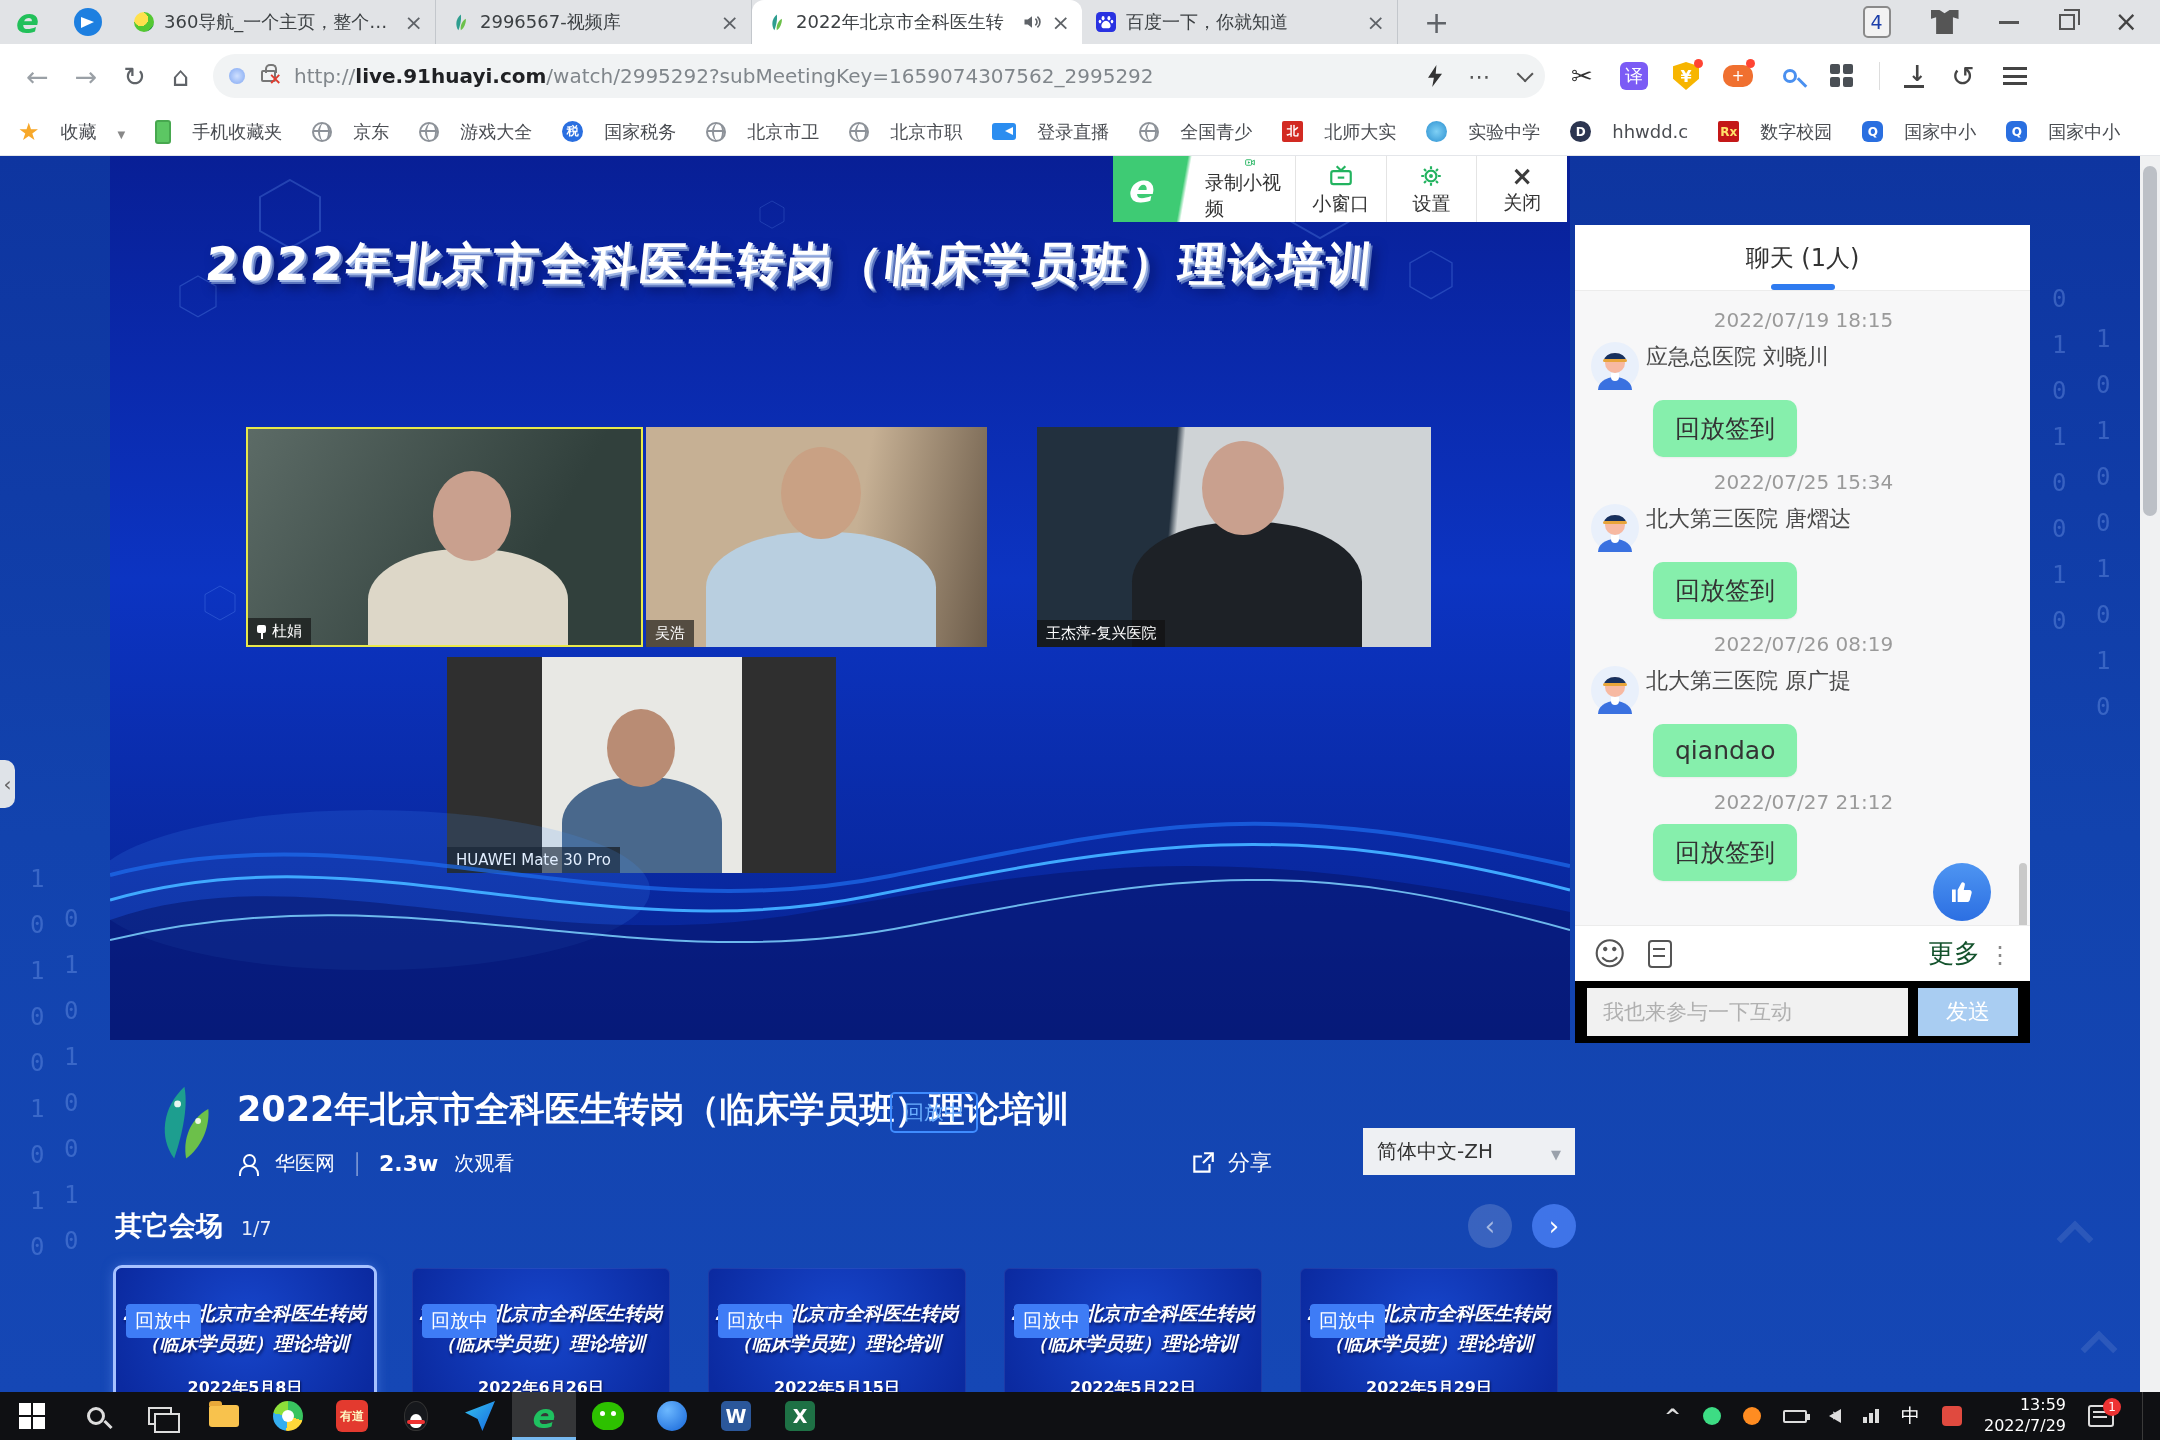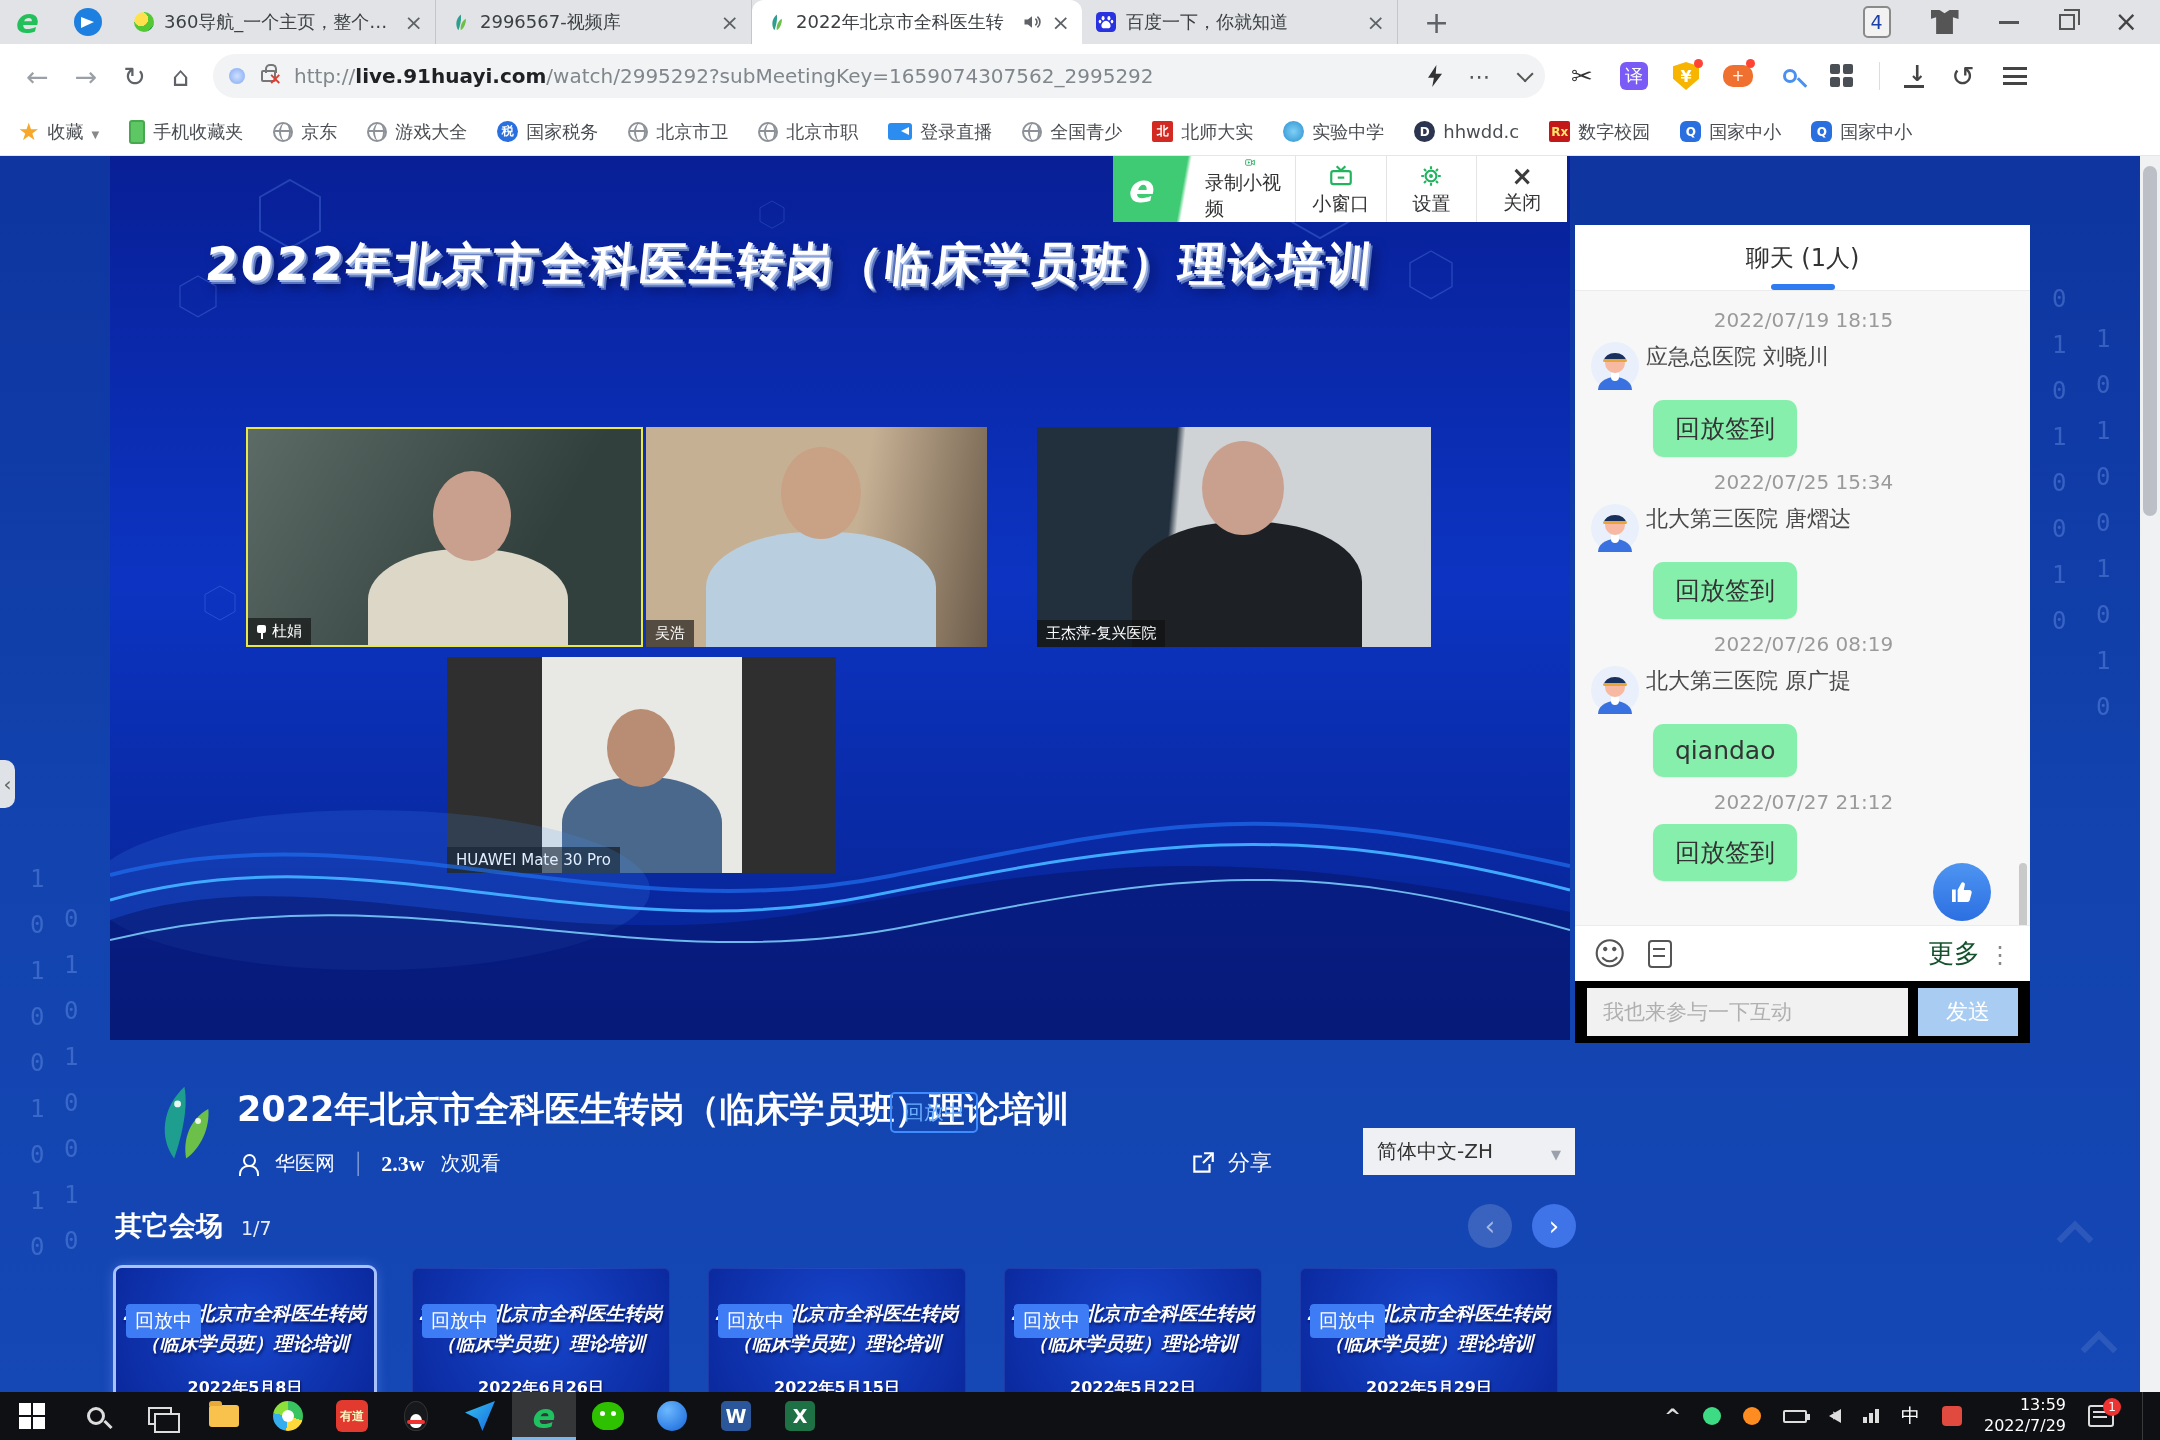--- a/index.html
+++ b/index.html
@@ -56,21 +56,21 @@
   .vsep { width:1px; height:28px; background:#ddd; }
   .dl { position:relative; width:24px; height:24px; }
   .dl::before { content:"↓"; position:absolute; left:6px; top:-3px; font-size:22px; font-weight:bold; color:#444; }
   .dl::after { content:""; position:absolute; left:2px; bottom:0; width:20px; height:3px; background:#444; }
   .undo::before { content:"↺"; font-size:28px; color:#444; }
   .hamb { width:24px; height:18px; border-top:3px solid #444; border-bottom:3px solid #444; position:relative; }
   .hamb::before { content:""; position:absolute; left:0; top:4.5px; width:100%; height:3px; background:#444; }
 
   
   .bookbar { position:absolute; left:0; top:108px; width:2160px; height:48px; background:#fff; display:flex; align-items:center; gap:30px; padding-left:18px; border-bottom:1px solid #e4e6ea; overflow:hidden; }
-  .bm { display:flex; align-items:center; gap:8px; font-size:18px; color:#4a4d52; white-space:nowrap; }
+  .bm { display:flex; align-items:center; gap:21px; font-size:18px; color:#4a4d52; white-space:nowrap; }
   .bm-star::before { content:"★"; color:#f7a82a; font-size:24px; }
   .bm-caret::before { content:"▼"; color:#888; font-size:10px; }
   .i-globe { width:20px; height:20px; border:2px solid #8d9299; border-radius:50%; position:relative; flex:0 0 20px; }
   .i-globe::before { content:""; position:absolute; left:-1px; top:6px; width:18px; height:2px; background:#8d9299; }
   .i-globe::after { content:""; position:absolute; left:4px; top:-1px; width:8px; height:18px; border:2px solid #8d9299; border-radius:50%; border-top:none; border-bottom:none; }
   .i-phone { width:16px; height:24px; background:#5cc763; border-radius:3px; border:2px solid #47a84f; }
   .i-cam { width:24px; height:17px; background:#2b8df0; border-radius:3px; position:relative; }
   .i-cam::before { content:""; position:absolute; right:3px; top:4px; width:0; height:0; border-right:8px solid #fff; border-top:4px solid transparent; border-bottom:4px solid transparent; }
   .sqic { width:21px; height:21px; border-radius:4px; color:#fff; font-size:12px; font-weight:bold; display:flex; align-items:center; justify-content:center; flex:0 0 21px; }
   .ic-tax { background:#2a6fe0; border-radius:50%; }
@@ -134,21 +134,21 @@
   .sendbtn { width:100px; height:48px; background:#a9cdf2; color:#fff; font-size:22px; border:none; font-family:inherit; }
 
   
   .pg-scroll { position:absolute; right:0; top:0; width:20px; height:1236px; background:#f0f1f2; }
   .pg-thumb { position:absolute; left:3px; top:10px; width:14px; height:350px; background:#bcc0c6; border-radius:7px; }
 
   
   .vinfo-logo { position:absolute; left:140px; top:922px; width:82px; height:86px; }
   .vinfo-title { position:absolute; left:237px; top:930px; font-size:35px; font-weight:bold; color:#fff; }
   .vbadge { position:absolute; left:890px; top:936px; border:2px solid #3f8cff; color:#6cb0ff; border-radius:5px; font-size:20px; padding:5px 12px; }
-  .vmeta { position:absolute; left:237px; top:994px; display:flex; align-items:center; gap:16px; color:#fff; font-size:20px;font-family:Liberation Serif, serif; }
+  .vmeta { position:absolute; left:237px; top:994px; display:flex; align-items:center; gap:16px; color:#fff; font-size:20px; }
   .i-person { width:22px; height:20px; position:relative; }
   .i-person::before { content:""; position:absolute; left:6px; top:0; width:9px; height:9px; border:2px solid #fff; border-radius:50%; }
   .i-person::after { content:""; position:absolute; left:2px; top:11px; width:16px; height:9px; border:2px solid #fff; border-bottom:none; border-radius:9px 9px 0 0; }
   .vmeta .div { color:rgba(255,255,255,.45); }
   .vmeta b { font-size:22px; }
   .share { position:absolute; left:1190px; top:992px; display:flex; align-items:center; gap:12px; color:#fff; font-size:22px; }
   .share svg { width:26px; height:26px; }
   .langdd { position:absolute; left:1363px; top:972px; width:212px; height:47px; background:#eef0f3; display:flex; align-items:center; padding:0 14px; font-size:20px; color:#333; }
   .langdd .dc::before { content:"▼"; color:#9aa1ab; font-size:13px; }
   .langdd .dc { margin-left:auto; }

